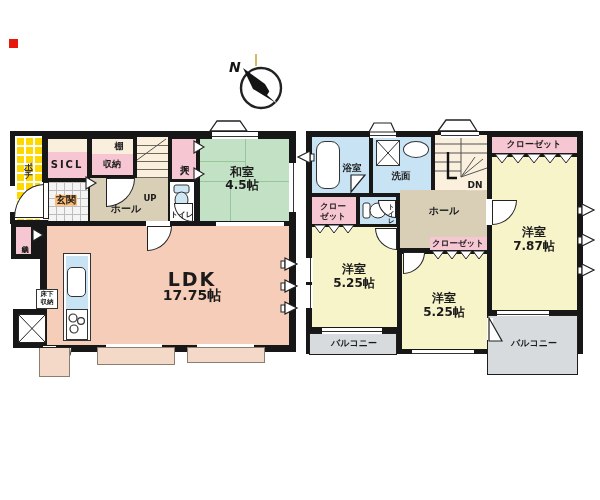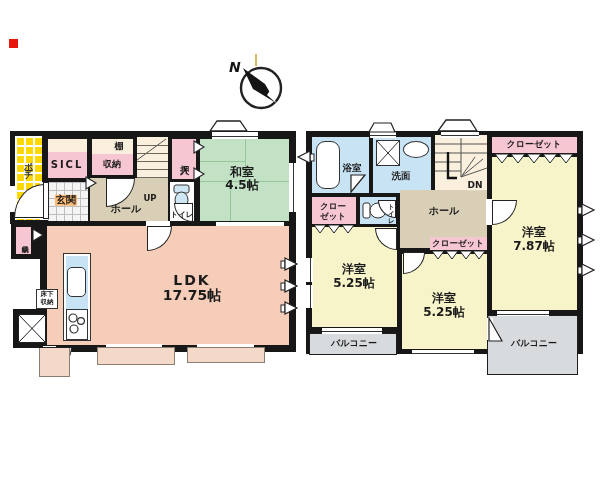--- a/index.html
+++ b/index.html
@@ -168,21 +168,21 @@
   <div class="lbl" style="left:67px;top:165px;font-size:10px;letter-spacing:2px;">SICL</div>
   <div class="lbl" style="left:119px;top:147px;font-size:9px;">棚</div>
   <div class="lbl" style="left:112px;top:165px;font-size:9px;">収納</div>
   <div class="lbl vlbl" style="left:184px;top:158px;font-size:9px;">押入</div>
   <div class="lbl" style="left:242px;top:172px;font-size:12px;">和室</div>
   <div class="lbl" style="left:242px;top:185px;font-size:12px;">4.5帖</div>
   <div class="lbl" style="left:66px;top:200px;font-size:10px;background:#fdba74;padding:0 1px;">玄関</div>
   <div class="lbl" style="left:126px;top:209px;font-size:10px;">ホール</div>
   <div class="lbl" style="left:150px;top:198px;font-size:8.5px;">UP</div>
   <div class="lbl" style="left:182px;top:215px;font-size:7.5px;">トイレ</div>
-  <div class="lbl" style="left:192px;top:280px;font-size:14px;letter-spacing:2px;">LDK</div>
+  <div class="lbl" style="left:192px;top:280px;font-size:19px;letter-spacing:2px;">LDK</div>
   <div class="lbl" style="left:192px;top:295px;font-size:14px;">17.75帖</div>
   <div class="lbl vlbl" style="left:24px;top:240px;font-size:7px;background:#fff;">収納</div>
   <div class="lbl" style="left:47px;top:294px;font-size:6.5px;font-family:Liberation Serif, serif;">床下</div>
   <div class="lbl" style="left:47px;top:302px;font-size:6.5px;">収納</div>
 
   <div class="wall" style="left:306px;top:131px;width:277px;height:223px;"></div>
 
   <div class="room" style="left:312px;top:137px;width:57px;height:56px;background:#c8e3f4;"></div>
   <div class="abs" style="left:316px;top:141px;width:24px;height:48px;background:#fff;border:1.4px solid #333;border-radius:9px;box-sizing:border-box;"></div>
 

